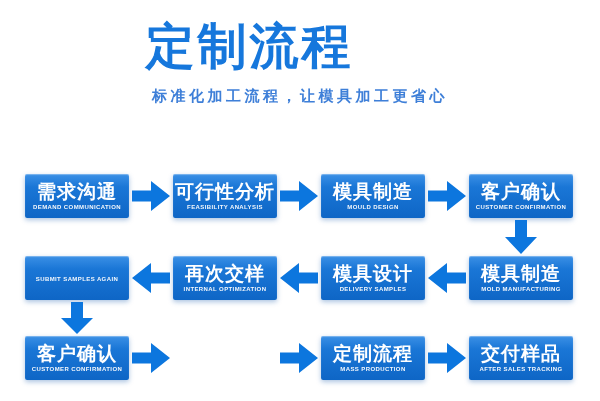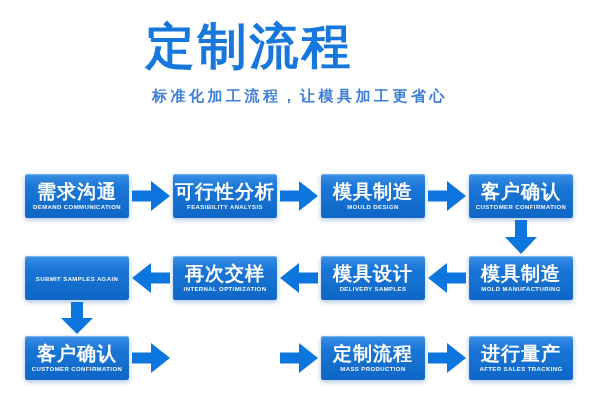--- a/index.html
+++ b/index.html
@@ -141,18 +141,18 @@
     <div class="node c5 r5">
       <div class="zh">定制流程</div>
       <div class="en">MASS PRODUCTION</div>
     </div>
     <div class="harrow c6 r5">
       <svg width="38" height="30" viewBox="0 0 38 30">
           <polygon class="arrow-fill" points="0,9.5 19,9.5 19,0 38,15 19,30 19,20.5 0,20.5"></polygon>
         </svg>
     </div>
     <div class="node c7 r5">
-      <div class="zh">进行量产</div>
+      <div class="zh">交付样品</div>
       <div class="en">AFTER SALES TRACKING</div>
     </div>
 
   </div>
 </div>
 
 </body></html>

